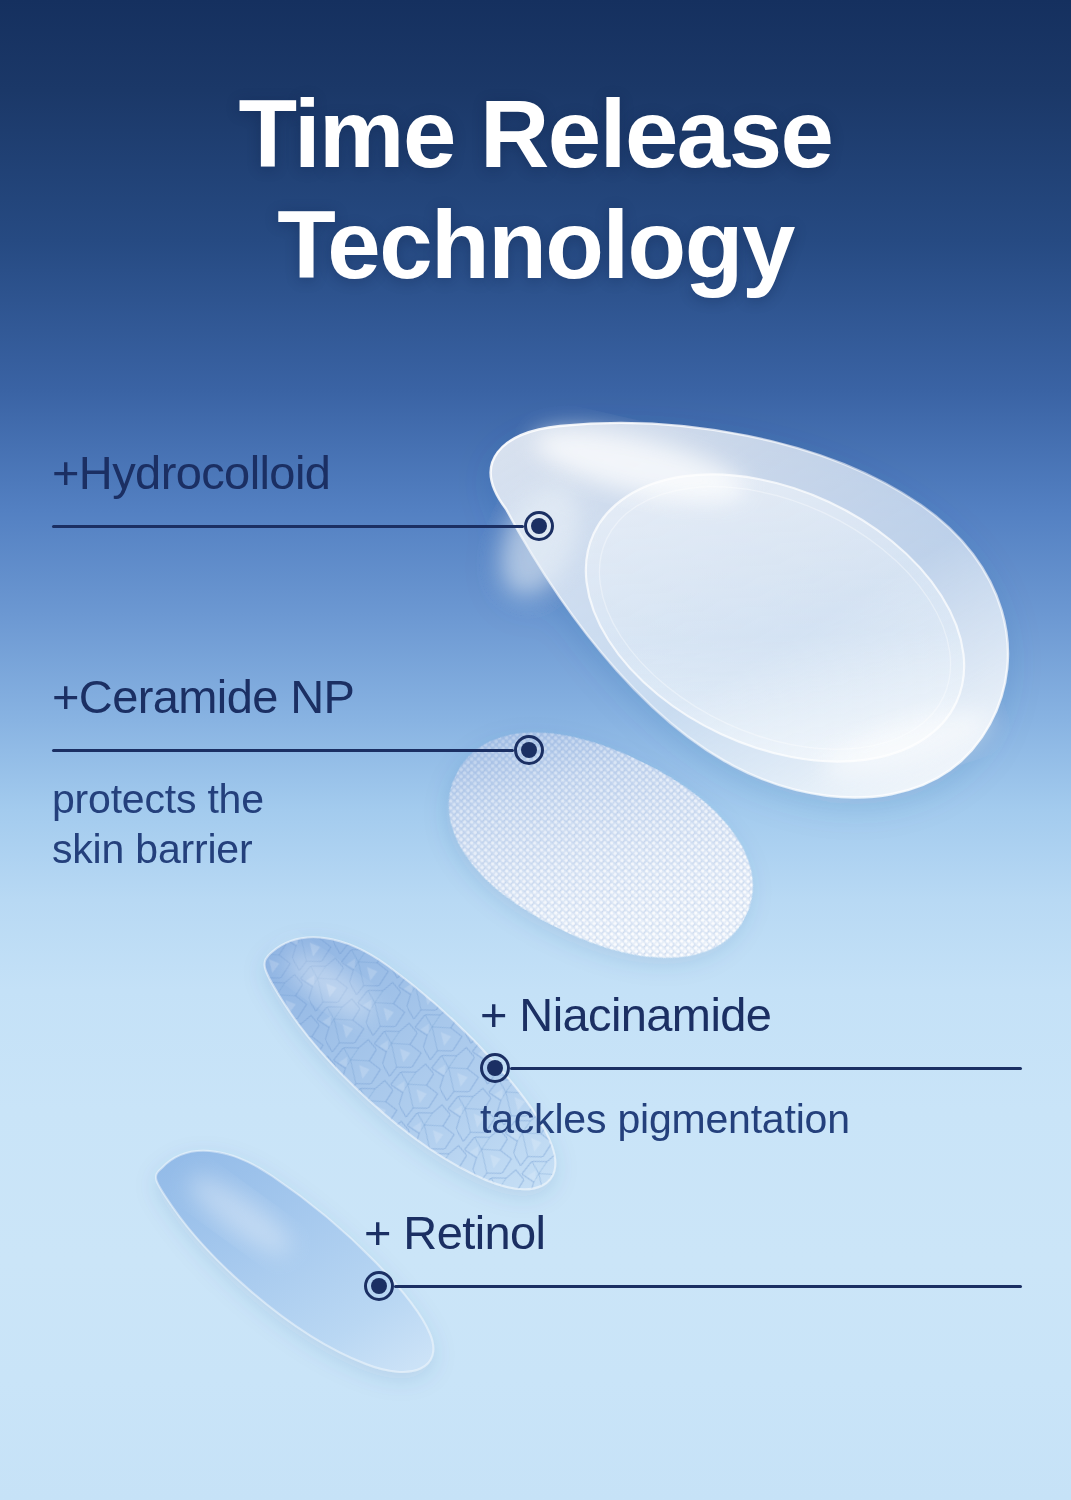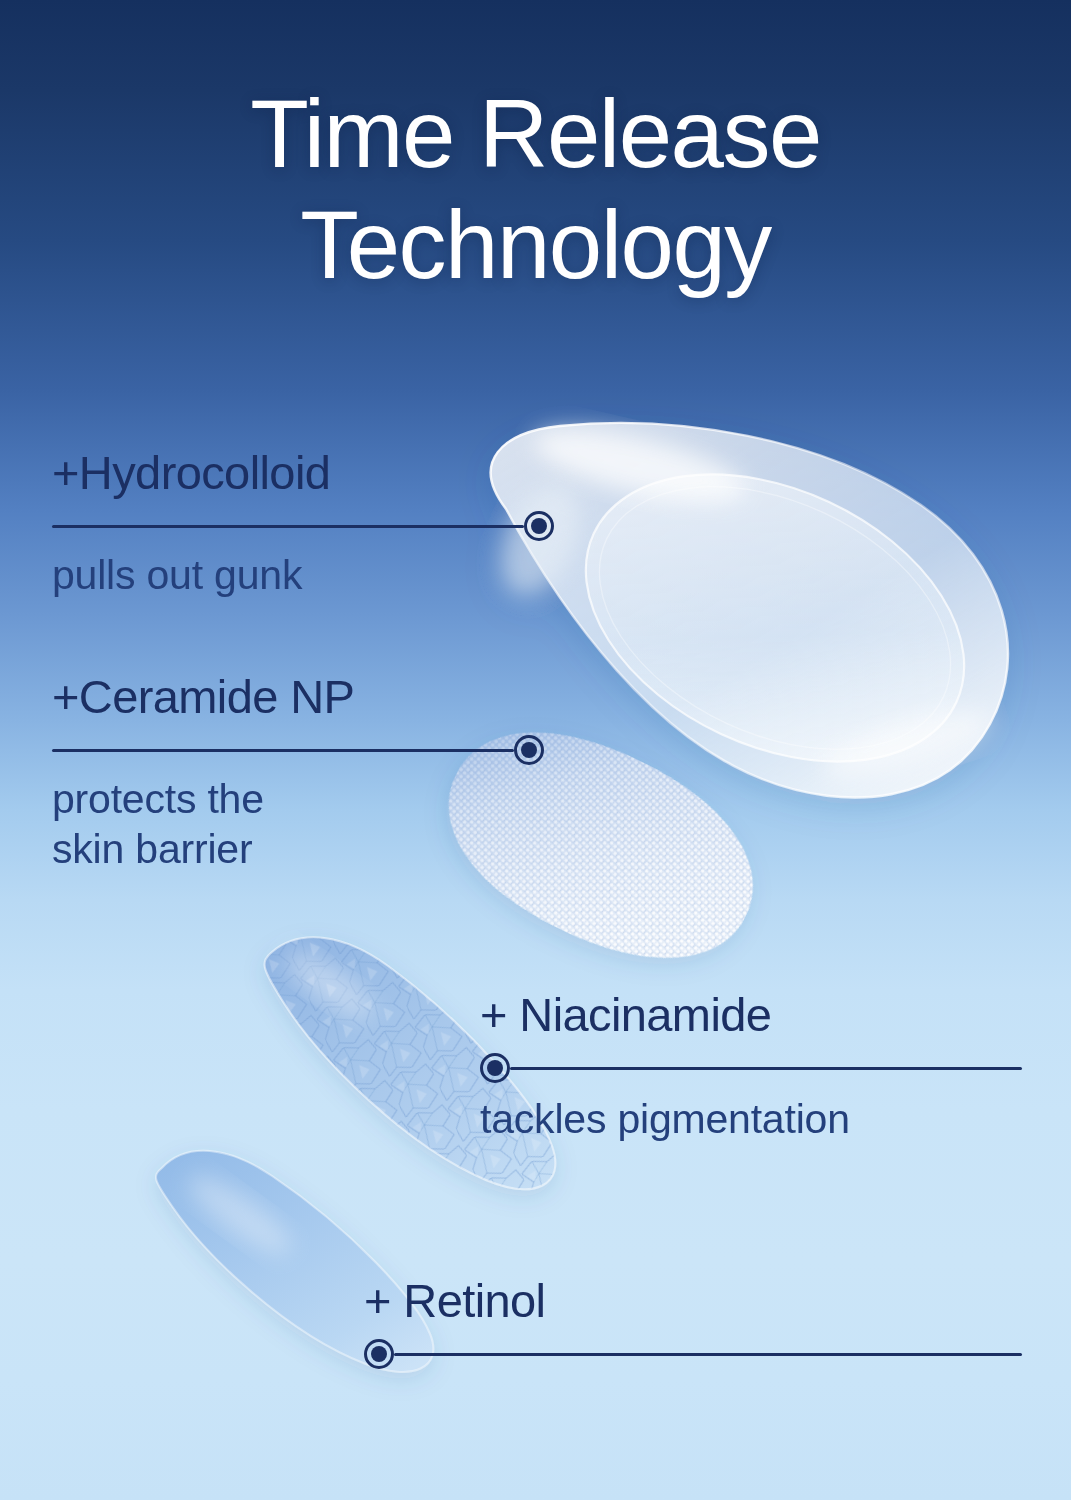--- a/index.html
+++ b/index.html
@@ -33,21 +33,21 @@
 
   
   .title {
     position: absolute;
     left: 0;
     top: 78px;
     width: 1071px;
     text-align: center;
     color: #ffffff;
     font-size: 96px;
-    font-weight: 400;
+    font-weight: 700;
     line-height: 1.16;
     letter-spacing: -1.5px;
     white-space: pre-line;
     text-shadow: 0 2px 14px rgba(10,28,62,0.30);
   }
 
   
   .art { position: absolute; inset: 0; pointer-events: none; }
 
   
@@ -108,21 +108,21 @@
   
   #co-hydrocolloid { left: 52px; top: 448px; width: 502px; }
   #co-hydrocolloid .leader { margin: 14px 0 10px 0; }
 
   #co-ceramide { left: 52px; top: 672px; width: 492px; }
   #co-ceramide .leader { margin: 14px 0 10px 0; }
 
   #co-niacinamide { left: 480px; top: 990px; width: 542px; }
   #co-niacinamide .leader { margin: 14px 0 12px 0; }
 
-  #co-retinol { left: 364px; top: 1276px; width: 658px; }
+  #co-retinol { left: 364px; top: 1208px; width: 658px; }
   #co-retinol .leader { margin: 14px 0 12px 0; }
 </style>
 </head>
 <body>
 
 <div class="canvas">
 
   <svg class="art" width="1071" height="1500" viewBox="0 0 1071 1500">
     <defs>
 
@@ -277,21 +277,20 @@
 
   <div class="title">Time Release
 Technology</div>
 
   <div class="callout left" id="co-hydrocolloid">
     <div class="label">+Hydrocolloid</div>
     <div class="leader">
       <div class="rule"></div>
       <div class="marker"></div>
     </div>
-    <div class="sub">pulls out gunk</div>
   </div>
 
   <div class="callout left" id="co-ceramide">
     <div class="label">+Ceramide NP</div>
     <div class="leader">
       <div class="rule"></div>
       <div class="marker"></div>
     </div>
     <div class="sub">protects the
 skin barrier</div>

